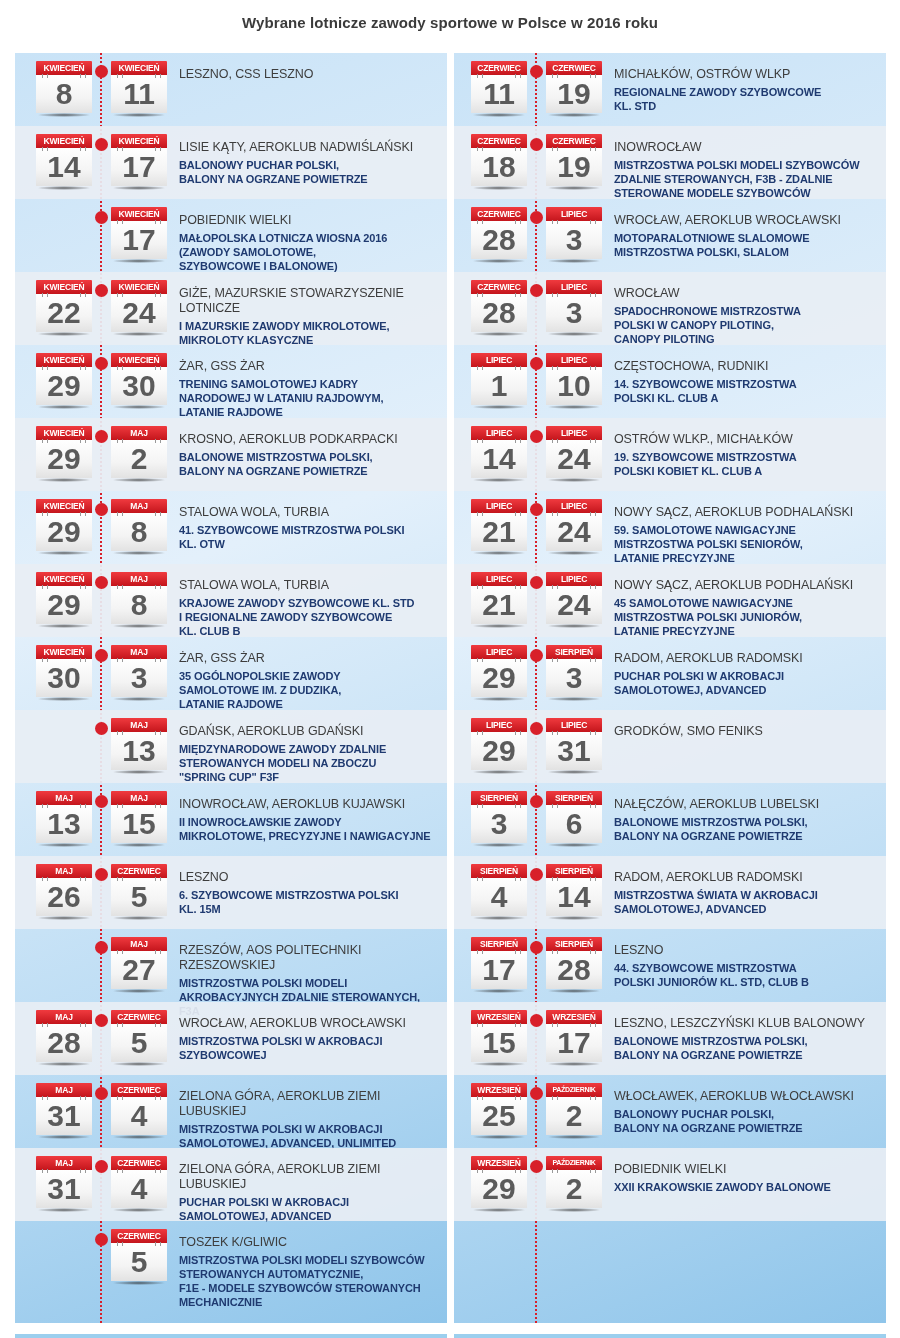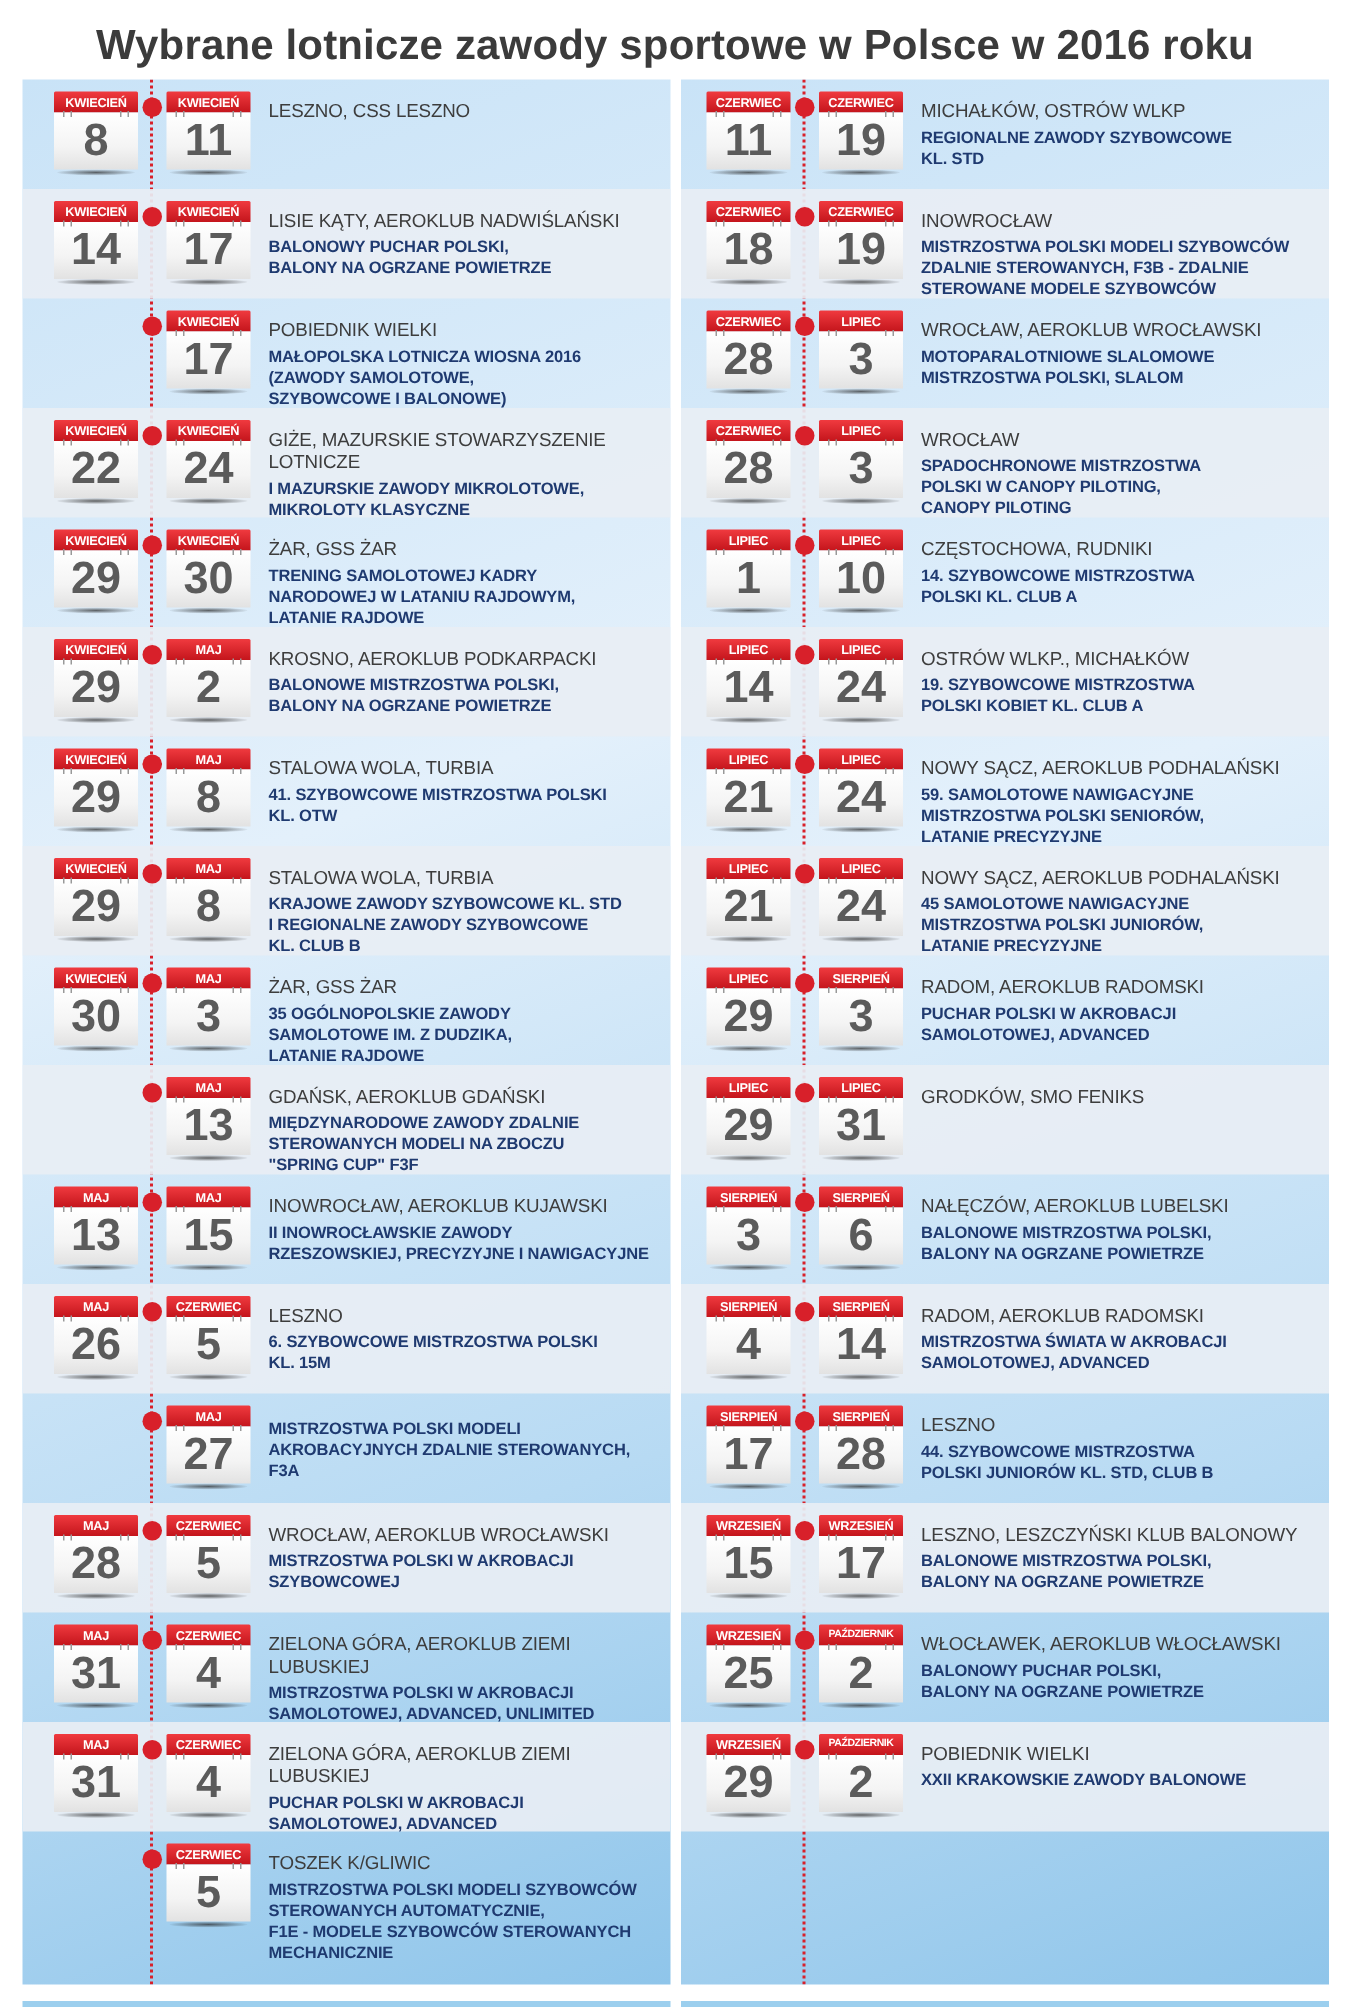--- a/index.html
+++ b/index.html
@@ -1,21 +1,21 @@
 <!DOCTYPE html>
 <html><head>
 <meta charset="utf-8">
 <style>
   * { box-sizing: border-box; margin: 0; padding: 0; }
   html, body { width: 900px; height: 1338px; background: #ffffff; overflow: hidden; }
   body { font-family: "Liberation Sans", "DejaVu Sans", sans-serif; position: relative; }
 
   .page-title {
     position: absolute; top: 14px; left: 0; width: 900px; text-align: center;
-    font-size: 28px; font-weight: 700; color: #3b3b3b; letter-spacing: 0.1px;
+    font-size: 15px; font-weight: 700; color: #3b3b3b; letter-spacing: 0.1px;
   }
 
   .column {
     position: absolute; top: 53px; width: 432px; height: 1270px;
     background: linear-gradient(160deg, #c9e3f7 0%, #e3f0fb 40%, #b7daf3 75%, #8fc5ea 100%);
     overflow: hidden;
   }
   .col-left { left: 15px; padding-left: 44px; }
   .col-right { left: 454px; }
 
@@ -300,21 +300,21 @@
         <div class="dot"></div>
         <div class="cal end">
         <div class="cal-head">MAJ</div>
         <div class="cal-body">15</div>
         <div class="cal-rings"></div>
         <div class="cal-shadow"></div>
       </div>
         <div class="event-text">
         <div class="event-title" style="white-space:pre-line">INOWROCŁAW, AEROKLUB KUJAWSKI</div>
         <div class="event-desc">II INOWROCŁAWSKIE ZAWODY
-RZESZOWSKIEJ, PRECYZYJNE I NAWIGACYJNE</div>
+MIKROLOTOWE, PRECYZYJNE I NAWIGACYJNE</div>
       </div>
       </div>
       <div class="row alt" style="top: 803px; height: 73px;">
         <div class="cal start">
         <div class="cal-head">MAJ</div>
         <div class="cal-body">26</div>
         <div class="cal-rings"></div>
         <div class="cal-shadow"></div>
       </div>
         <div class="dot"></div>
@@ -332,20 +332,21 @@
       </div>
       <div class="row blue" style="top: 876px; height: 73px;">
         <div class="dot"></div>
         <div class="cal end">
         <div class="cal-head">MAJ</div>
         <div class="cal-body">27</div>
         <div class="cal-rings"></div>
         <div class="cal-shadow"></div>
       </div>
         <div class="event-text">
+        <div class="event-title" style="white-space:pre-line">RZESZÓW, AOS POLITECHNIKI RZESZOWSKIEJ</div>
         <div class="event-desc">MISTRZOSTWA POLSKI MODELI
 AKROBACYJNYCH ZDALNIE STEROWANYCH,
 F3A</div>
       </div>
       </div>
       <div class="row alt" style="top: 949px; height: 73px;">
         <div class="cal start">
         <div class="cal-head">MAJ</div>
         <div class="cal-body">28</div>
         <div class="cal-rings"></div>

